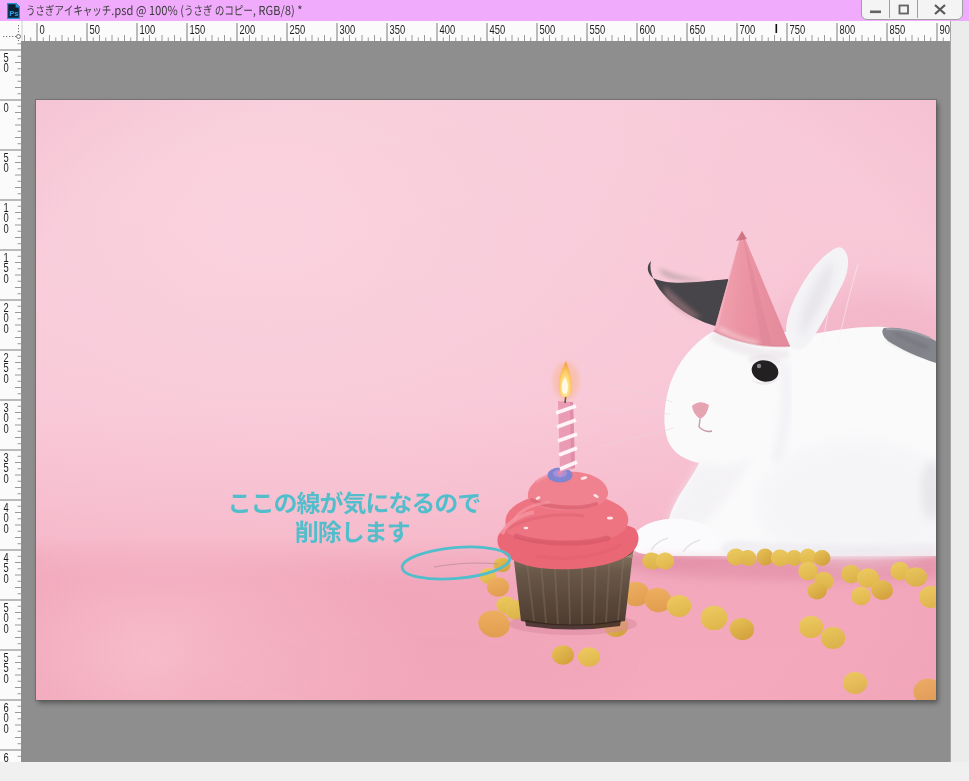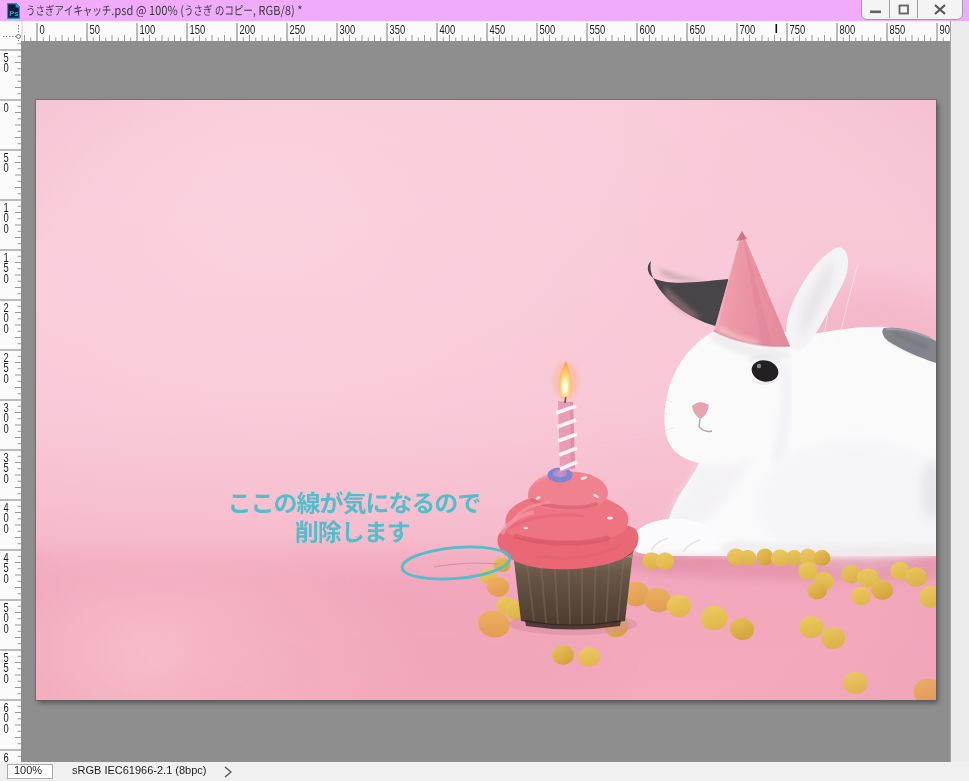--- a/index.html
+++ b/index.html
@@ -588,20 +588,12 @@
 <ellipse cx="530" cy="281" rx="13" ry="19" fill="#f7ab53" opacity="0.3" filter="url(#b2)"></ellipse>
 <path d="M530,261 C534,271 537,284 535,292 C533,298 526,299 524,293 C521,284 524,272 530,261 Z" fill="url(#flameg)"></path>
 <path d="M529,277 C532,282 533,288 531,292 C530,295 527,295 526,291 C525,286 526,281 529,277 Z" fill="#fffbe9" opacity="0.9"></path>
 <path d="M196.8 394.6V397.7C198.8 397.9 200.9 398.0 203.4 398.0C205.7 398.0 208.6 397.8 210.3 397.7V394.5C208.5 394.7 205.7 394.8 203.4 394.8C200.8 394.8 198.6 394.7 196.8 394.6ZM198.8 404.7 195.7 404.4C195.5 405.3 195.2 406.5 195.2 407.9C195.2 411.2 198.0 413.0 203.5 413.0C206.8 413.0 209.7 412.7 211.8 412.2L211.8 408.8C209.7 409.4 206.6 409.8 203.4 409.8C199.9 409.8 198.4 408.7 198.4 407.2C198.4 406.3 198.6 405.6 198.8 404.7Z M219.8 394.6V397.7C221.7 397.9 223.8 398.0 226.4 398.0C228.6 398.0 231.6 397.8 233.3 397.7V394.5C231.4 394.7 228.7 394.8 226.3 394.8C223.8 394.8 221.6 394.7 219.8 394.6ZM221.8 404.7 218.7 404.4C218.5 405.3 218.2 406.5 218.2 407.9C218.2 411.2 221.0 413.0 226.4 413.0C229.8 413.0 232.7 412.7 234.8 412.2L234.8 408.8C232.6 409.4 229.6 409.8 226.3 409.8C222.9 409.8 221.4 408.7 221.4 407.2C221.4 406.3 221.6 405.6 221.8 404.7Z M248.2 397.2C248.0 399.2 247.5 401.2 247.0 403.0C246.0 406.2 245.1 407.8 244.0 407.8C243.1 407.8 242.1 406.6 242.1 404.2C242.1 401.5 244.3 398.0 248.2 397.2ZM251.5 397.1C254.7 397.7 256.5 400.1 256.5 403.5C256.5 407.0 254.1 409.2 251.1 409.9C250.4 410.0 249.8 410.2 248.8 410.3L250.6 413.1C256.7 412.2 259.8 408.6 259.8 403.6C259.8 398.3 256.0 394.2 250.1 394.2C243.9 394.2 239.1 398.9 239.1 404.5C239.1 408.5 241.3 411.4 243.9 411.4C246.6 411.4 248.6 408.5 250.1 403.6C250.8 401.4 251.2 399.2 251.5 397.1Z M273.6 399.5H280.1V400.8H273.6ZM273.6 396.2H280.1V397.5H273.6ZM267.4 406.2C267.9 407.6 268.3 409.3 268.4 410.4L270.6 409.8C270.4 408.6 269.9 406.9 269.4 405.6ZM262.1 405.7C261.9 407.8 261.5 409.9 260.8 411.3C261.4 411.5 262.5 412.0 262.9 412.3C263.6 410.8 264.1 408.4 264.4 406.1ZM261.0 402.1 261.3 404.6 264.7 404.4V414.2H267.2V404.2L268.3 404.1C268.5 404.6 268.6 405.1 268.7 405.5L270.4 404.7V407.0H272.7C271.9 408.9 270.6 410.4 269.0 411.3C269.6 411.6 270.4 412.6 270.8 413.2C273.0 411.8 274.8 409.3 275.7 405.6V411.4C275.7 411.6 275.6 411.7 275.3 411.7C275.0 411.7 274.1 411.7 273.3 411.7C273.6 412.4 273.9 413.4 274.0 414.1C275.5 414.1 276.5 414.1 277.3 413.7C278.1 413.3 278.2 412.6 278.2 411.4V408.7C279.2 410.4 280.6 412.1 282.5 413.2C282.8 412.5 283.7 411.4 284.2 410.8C282.6 410.2 281.5 409.1 280.6 407.9C281.6 407.2 282.7 406.2 283.8 405.3L281.5 403.6C281.0 404.3 280.1 405.2 279.3 406.0C278.8 405.1 278.5 404.1 278.2 403.2V403.0H282.8V394.0H277.8C278.2 393.4 278.6 392.7 278.9 392.1L275.6 391.6C275.4 392.3 275.1 393.2 274.8 394.0H271.0V403.0H275.7V405.1L274.2 404.6L273.8 404.6H270.7L270.9 404.5C270.6 403.1 269.7 401.0 268.7 399.4L266.7 400.2C267.0 400.7 267.2 401.2 267.5 401.8L265.4 401.9C266.9 400.0 268.5 397.6 269.9 395.5L267.5 394.5C266.9 395.7 266.2 397.0 265.3 398.4C265.1 398.1 264.9 397.8 264.6 397.4C265.4 396.1 266.4 394.2 267.3 392.5L264.8 391.6C264.4 392.9 263.8 394.5 263.1 395.8L262.5 395.3L261.1 397.2C262.1 398.2 263.2 399.5 263.8 400.6L262.8 402.0Z M305.1 391.2 303.2 392.0C303.8 392.9 304.6 394.3 305.1 395.3L307.0 394.5C306.6 393.6 305.7 392.1 305.1 391.2ZM284.7 398.1 284.9 401.4C285.7 401.3 286.9 401.1 287.6 401.0L289.7 400.7C288.8 404.0 287.2 408.9 284.8 412.0L287.9 413.3C290.2 409.7 291.9 404.1 292.8 400.4C293.5 400.4 294.1 400.3 294.5 400.3C296.0 400.3 296.8 400.6 296.8 402.5C296.8 404.9 296.5 407.8 295.9 409.1C295.5 409.9 294.9 410.2 294.1 410.2C293.4 410.2 292.0 409.9 291.1 409.7L291.6 412.8C292.5 413.0 293.6 413.2 294.5 413.2C296.3 413.2 297.7 412.6 298.5 411.0C299.5 408.9 299.8 405.0 299.8 402.2C299.8 398.7 298.0 397.6 295.5 397.6C295.0 397.6 294.3 397.6 293.5 397.7L294.0 395.2C294.1 394.6 294.3 393.8 294.4 393.2L290.8 392.8C290.9 394.4 290.7 396.1 290.3 397.9C289.1 398.0 288.0 398.1 287.2 398.1C286.3 398.2 285.5 398.2 284.7 398.1ZM302.2 392.3 300.3 393.1C300.9 393.9 301.5 395.0 302.0 395.9L299.8 396.9C301.5 399.0 303.2 403.2 303.8 405.9L306.9 404.5C306.2 402.3 304.4 398.3 303.0 396.1L304.1 395.6C303.7 394.7 302.8 393.2 302.2 392.3Z M312.1 391.5C311.2 394.8 309.4 397.9 307.0 399.8C307.7 400.2 309.1 401.1 309.6 401.6L309.8 401.4V403.4H322.8C322.9 409.6 323.6 414.2 327.2 414.2C329.0 414.2 329.5 412.9 329.7 409.9C329.1 409.5 328.4 408.7 327.9 408.1C327.8 410.0 327.7 411.3 327.4 411.3C326.0 411.3 325.7 406.8 325.7 401.0H310.2C311.1 400.1 311.9 399.0 312.7 397.8V399.8H326.6V397.5H312.9L313.5 396.3H328.8V393.9H314.6C314.8 393.4 315.0 392.8 315.2 392.2ZM309.9 406.2C311.2 406.9 312.6 407.8 313.9 408.7C312.1 410.2 310.1 411.4 307.8 412.3C308.5 412.8 309.5 413.9 310.0 414.5C312.2 413.5 314.3 412.0 316.2 410.3C317.7 411.4 319.0 412.5 319.8 413.4L322.1 411.2C321.2 410.3 319.8 409.2 318.3 408.2C319.3 407.0 320.2 405.8 320.9 404.4L318.1 403.5C317.5 404.6 316.8 405.6 316.0 406.6C314.6 405.7 313.2 404.9 311.9 404.3Z M340.2 395.2V398.3C343.2 398.6 347.5 398.6 350.5 398.3V395.2C347.9 395.5 343.1 395.6 340.2 395.2ZM342.1 405.5 339.3 405.2C339.1 406.4 338.9 407.4 338.9 408.3C338.9 410.8 340.9 412.3 345.0 412.3C347.8 412.3 349.7 412.1 351.2 411.8L351.2 408.6C349.1 409.0 347.3 409.2 345.2 409.2C342.7 409.2 341.8 408.5 341.8 407.5C341.8 406.8 341.9 406.3 342.1 405.5ZM336.5 393.6 333.1 393.3C333.1 394.1 332.9 395.0 332.9 395.7C332.6 397.5 331.9 401.6 331.9 405.2C331.9 408.4 332.3 411.4 332.8 413.0L335.6 412.8C335.6 412.5 335.5 412.1 335.5 411.9C335.5 411.6 335.6 411.1 335.7 410.7C335.9 409.5 336.7 406.9 337.4 404.8L335.9 403.7C335.6 404.5 335.2 405.3 334.8 406.1C334.7 405.6 334.7 405.0 334.7 404.6C334.7 402.2 335.6 397.4 335.9 395.8C336.0 395.3 336.3 394.1 336.5 393.6Z M373.5 401.4 375.2 398.9C373.9 398.0 371.0 396.4 369.2 395.6L367.7 398.0C369.3 398.8 372.1 400.3 373.5 401.4ZM366.7 408.1V408.5C366.7 409.9 366.2 410.8 364.5 410.8C363.2 410.8 362.5 410.2 362.5 409.3C362.5 408.4 363.4 407.8 364.8 407.8C365.4 407.8 366.1 407.9 366.7 408.1ZM369.3 400.1H366.3L366.6 405.5C366.0 405.5 365.5 405.4 364.9 405.4C361.6 405.4 359.6 407.2 359.6 409.6C359.6 412.2 362.0 413.5 365.0 413.5C368.4 413.5 369.6 411.8 369.6 409.6V409.3C370.9 410.1 372.0 411.1 372.8 411.9L374.4 409.3C373.2 408.2 371.5 407.0 369.5 406.3L369.3 403.2C369.3 402.2 369.3 401.2 369.3 400.1ZM363.7 392.7 360.4 392.3C360.4 393.6 360.1 395.0 359.8 396.4C359.0 396.4 358.3 396.4 357.6 396.4C356.7 396.4 355.4 396.4 354.4 396.3L354.6 399.1C355.6 399.1 356.6 399.2 357.6 399.2L358.8 399.1C357.8 401.7 355.8 405.3 354.0 407.6L356.9 409.1C358.8 406.4 360.8 402.2 362.0 398.8C363.6 398.6 365.1 398.3 366.2 398.0L366.1 395.2C365.2 395.5 364.0 395.8 362.9 396.0Z M388.5 410.6C388.1 410.6 387.6 410.7 387.1 410.7C385.7 410.7 384.7 410.1 384.7 409.2C384.7 408.6 385.3 408.0 386.2 408.0C387.5 408.0 388.4 409.0 388.5 410.6ZM380.6 393.7 380.7 396.8C381.3 396.8 382.1 396.7 382.7 396.6C384.0 396.6 387.3 396.4 388.5 396.4C387.3 397.4 384.8 399.4 383.5 400.6C382.1 401.7 379.2 404.2 377.5 405.5L379.7 407.8C382.2 404.9 384.6 402.9 388.3 402.9C391.1 402.9 393.3 404.4 393.3 406.6C393.3 408.0 392.6 409.1 391.3 409.8C391.0 407.5 389.2 405.7 386.2 405.7C383.6 405.7 381.9 407.5 381.9 409.5C381.9 411.9 384.4 413.4 387.7 413.4C393.6 413.4 396.4 410.4 396.4 406.6C396.4 403.1 393.3 400.6 389.3 400.6C388.5 400.6 387.8 400.6 387.0 400.8C388.5 399.6 391.0 397.5 392.3 396.6C392.9 396.2 393.4 395.8 394.0 395.5L392.4 393.4C392.1 393.4 391.6 393.5 390.6 393.6C389.2 393.7 384.1 393.8 382.8 393.8C382.2 393.8 381.3 393.8 380.6 393.7Z M409.0 397.2C408.8 399.2 408.3 401.2 407.8 403.0C406.8 406.2 405.8 407.8 404.8 407.8C403.9 407.8 402.9 406.6 402.9 404.2C402.9 401.5 405.1 398.0 409.0 397.2ZM412.3 397.1C415.5 397.7 417.3 400.1 417.3 403.5C417.3 407.0 414.9 409.2 411.9 409.9C411.2 410.0 410.5 410.2 409.6 410.3L411.4 413.1C417.5 412.2 420.6 408.6 420.6 403.6C420.6 398.3 416.8 394.2 410.9 394.2C404.7 394.2 399.9 398.9 399.9 404.5C399.9 408.5 402.1 411.4 404.7 411.4C407.4 411.4 409.4 408.5 410.9 403.6C411.6 401.4 412.0 399.2 412.3 397.1Z M423.0 395.5 423.3 398.8C426.1 398.2 430.9 397.7 433.2 397.5C431.6 398.7 429.6 401.4 429.6 404.9C429.6 410.1 434.4 412.8 439.4 413.1L440.5 409.8C436.5 409.6 432.8 408.2 432.8 404.2C432.8 401.4 435.0 398.3 437.9 397.5C439.1 397.2 441.2 397.2 442.5 397.2L442.5 394.1C440.8 394.2 438.1 394.3 435.7 394.5C431.3 394.9 427.3 395.2 425.3 395.4C424.9 395.5 423.9 395.5 423.0 395.5ZM439.1 399.5 437.3 400.3C438.1 401.3 438.6 402.3 439.2 403.6L441.0 402.8C440.5 401.8 439.6 400.4 439.1 399.5ZM441.7 398.4 440.0 399.2C440.8 400.3 441.3 401.2 442.0 402.5L443.8 401.6C443.3 400.7 442.3 399.3 441.7 398.4Z" fill="#52becb"></path>
 <path d="M272.9 423.5V437.0H275.7V423.5ZM278.2 421.1V439.6C278.2 440.1 278.0 440.2 277.6 440.2C277.1 440.2 275.5 440.2 273.9 440.2C274.4 441.0 274.8 442.3 275.0 443.1C277.2 443.1 278.7 443.0 279.8 442.6C280.7 442.1 281.1 441.3 281.1 439.6V421.1ZM259.7 422.3C260.3 423.8 261.0 425.7 261.2 427.0L263.7 426.0C263.4 424.8 262.7 423.0 262.0 421.5ZM269.4 421.3C269.0 422.9 268.4 424.9 267.8 426.2L270.2 426.8C270.9 425.6 271.6 423.7 272.2 422.0ZM260.6 427.2V442.9H263.3V437.8H268.3V439.8C268.3 440.1 268.2 440.2 267.8 440.2C267.5 440.2 266.5 440.2 265.5 440.1C265.9 440.9 266.2 442.1 266.3 442.8C268.0 442.8 269.1 442.8 270.0 442.3C270.8 441.9 271.1 441.1 271.1 439.8V427.2H267.2V420.6H264.3V427.2ZM268.3 435.3H263.3V433.8H268.3ZM268.3 431.4H263.3V429.9H268.3Z M292.3 435.4C291.7 437.2 290.6 439.1 289.3 440.2C289.9 440.6 290.9 441.4 291.4 441.9C292.7 440.5 294.1 438.3 294.8 436.0ZM299.6 436.3C300.8 438.0 302.1 440.3 302.6 441.8L304.9 440.6C304.4 439.1 303.1 436.9 301.9 435.3ZM291.4 432.1V434.5H296.1V440.2C296.1 440.4 296.0 440.5 295.8 440.5C295.5 440.5 294.6 440.5 293.6 440.5C294.0 441.2 294.4 442.4 294.6 443.2C296.0 443.2 297.1 443.1 297.8 442.7C298.7 442.2 298.9 441.5 298.9 440.2V434.5H304.0V432.1H298.9V429.9H302.2V428.2C302.8 428.6 303.3 429.0 303.8 429.3C304.2 428.5 304.9 427.5 305.4 426.8C302.9 425.6 300.3 423.1 298.6 420.6H296.1C294.8 422.9 292.3 425.6 289.7 427.0C290.2 427.6 290.8 428.6 291.1 429.3C291.7 429.0 292.3 428.6 292.9 428.1V429.9H296.1V432.1ZM297.4 423.2C298.4 424.6 299.9 426.2 301.4 427.5H293.6C295.2 426.2 296.6 424.6 297.4 423.2ZM283.5 421.7V443.2H286.0V424.2H287.9C287.5 425.8 287.0 427.9 286.5 429.5C287.8 431.1 288.2 432.6 288.2 433.7C288.2 434.4 288.1 434.8 287.8 435.0C287.6 435.2 287.4 435.3 287.1 435.3C286.8 435.3 286.5 435.3 286.0 435.2C286.4 435.9 286.6 437.0 286.7 437.7C287.2 437.7 287.8 437.7 288.2 437.6C288.8 437.5 289.2 437.4 289.6 437.1C290.4 436.6 290.7 435.6 290.7 434.0C290.7 432.6 290.4 431.0 288.9 429.2C289.6 427.3 290.4 424.7 291.0 422.6L289.1 421.5L288.7 421.7Z M313.6 422.0 309.8 421.9C310.0 422.9 310.1 424.0 310.1 425.2C310.1 427.2 309.9 433.5 309.9 436.8C309.9 440.9 312.4 442.6 316.3 442.6C321.8 442.6 325.2 439.4 326.7 437.1L324.6 434.4C322.8 437.0 320.3 439.3 316.4 439.3C314.5 439.3 313.0 438.5 313.0 436.1C313.0 433.1 313.2 427.8 313.3 425.2C313.4 424.2 313.5 423.0 313.6 422.0Z M339.1 437.0 339.2 438.0C339.2 439.4 338.3 439.8 337.0 439.8C335.4 439.8 334.5 439.2 334.5 438.3C334.5 437.5 335.5 436.8 337.2 436.8C337.8 436.8 338.5 436.9 339.1 437.0ZM332.0 429.0 332.0 431.9C333.6 432.0 336.3 432.2 337.7 432.2H338.9L339.0 434.4C338.6 434.4 338.1 434.3 337.6 434.3C333.9 434.3 331.6 436.0 331.6 438.5C331.6 441.0 333.6 442.5 337.5 442.5C340.6 442.5 342.2 440.9 342.2 438.8L342.2 438.0C344.1 438.8 345.7 440.1 347.0 441.3L348.8 438.6C347.4 437.4 345.1 435.8 342.0 435.0L341.9 432.1C344.2 432.0 346.0 431.9 348.2 431.6V428.8C346.3 429.1 344.2 429.3 341.8 429.4V426.9C344.2 426.8 346.3 426.6 347.9 426.4L347.9 423.6C345.8 424.0 343.8 424.2 341.9 424.3L341.9 423.3C341.9 422.7 342.0 422.1 342.0 421.6H338.8C338.9 422.0 338.9 422.8 338.9 423.2V424.4H338.0C336.5 424.4 333.8 424.1 332.1 423.8L332.2 426.6C333.7 426.8 336.5 427.0 338.0 427.0H338.9L338.9 429.5H337.7C336.5 429.5 333.5 429.3 332.0 429.0Z M363.8 432.1C364.1 434.2 363.2 435.0 362.2 435.0C361.2 435.0 360.3 434.3 360.3 433.2C360.3 431.9 361.2 431.2 362.2 431.2C362.8 431.2 363.4 431.5 363.8 432.1ZM352.8 424.6 352.9 427.5C355.8 427.4 359.6 427.2 363.2 427.2L363.2 428.8C362.9 428.7 362.6 428.7 362.2 428.7C359.6 428.7 357.4 430.5 357.4 433.2C357.4 436.1 359.7 437.6 361.6 437.6C362.0 437.6 362.3 437.6 362.7 437.5C361.3 438.9 359.2 439.7 356.8 440.2L359.4 442.8C365.2 441.1 367.0 437.2 367.0 434.0C367.0 432.8 366.8 431.7 366.2 430.8L366.2 427.2C369.4 427.2 371.7 427.2 373.1 427.3L373.1 424.4C371.9 424.4 368.6 424.5 366.2 424.5L366.2 423.7C366.2 423.3 366.3 422.0 366.4 421.7H362.9C362.9 421.9 363.0 422.8 363.1 423.7L363.2 424.5C359.9 424.5 355.5 424.6 352.8 424.6Z" fill="#52becb"></path>
 <path d="M398,467 Q432,461 462,464" stroke="#b98f9b" stroke-width="1.2" fill="none" opacity="0.8"></path>
 <ellipse cx="420" cy="463" rx="54" ry="15.5" fill="none" stroke="#52becb" stroke-width="2.8" transform="rotate(-5 420 463)"></ellipse>
 <rect width="900" height="600" fill="url(#vign)"></rect>
 </svg>
   </div>
-  <div class="abs" style="left:0;top:762px;width:969px;height:19px;background:#f0f0f0">
-    <div class="abs" style="left:7px;top:1.5px;width:46px;height:15px;background:#fff;border:1px solid #ababab;box-sizing:border-box"></div>
-    <div class="abs" style="left:14px;top:2px;font-size:11px;color:#1e1e1e">100%</div>
-    <div class="abs" style="left:72px;top:2px;font-size:11px;color:#1e1e1e">sRGB IEC61966-2.1 (8bpc)</div>
-    <svg width="10" height="12" viewBox="0 0 10 12" style="position:absolute;left:223px;top:3.5px">
-        <path d="M2,1 L8,6 L2,11" fill="none" stroke="#4a4a4a" stroke-width="1.2"></path>
-      </svg>
-  </div>
 </div>
 </body></html>

